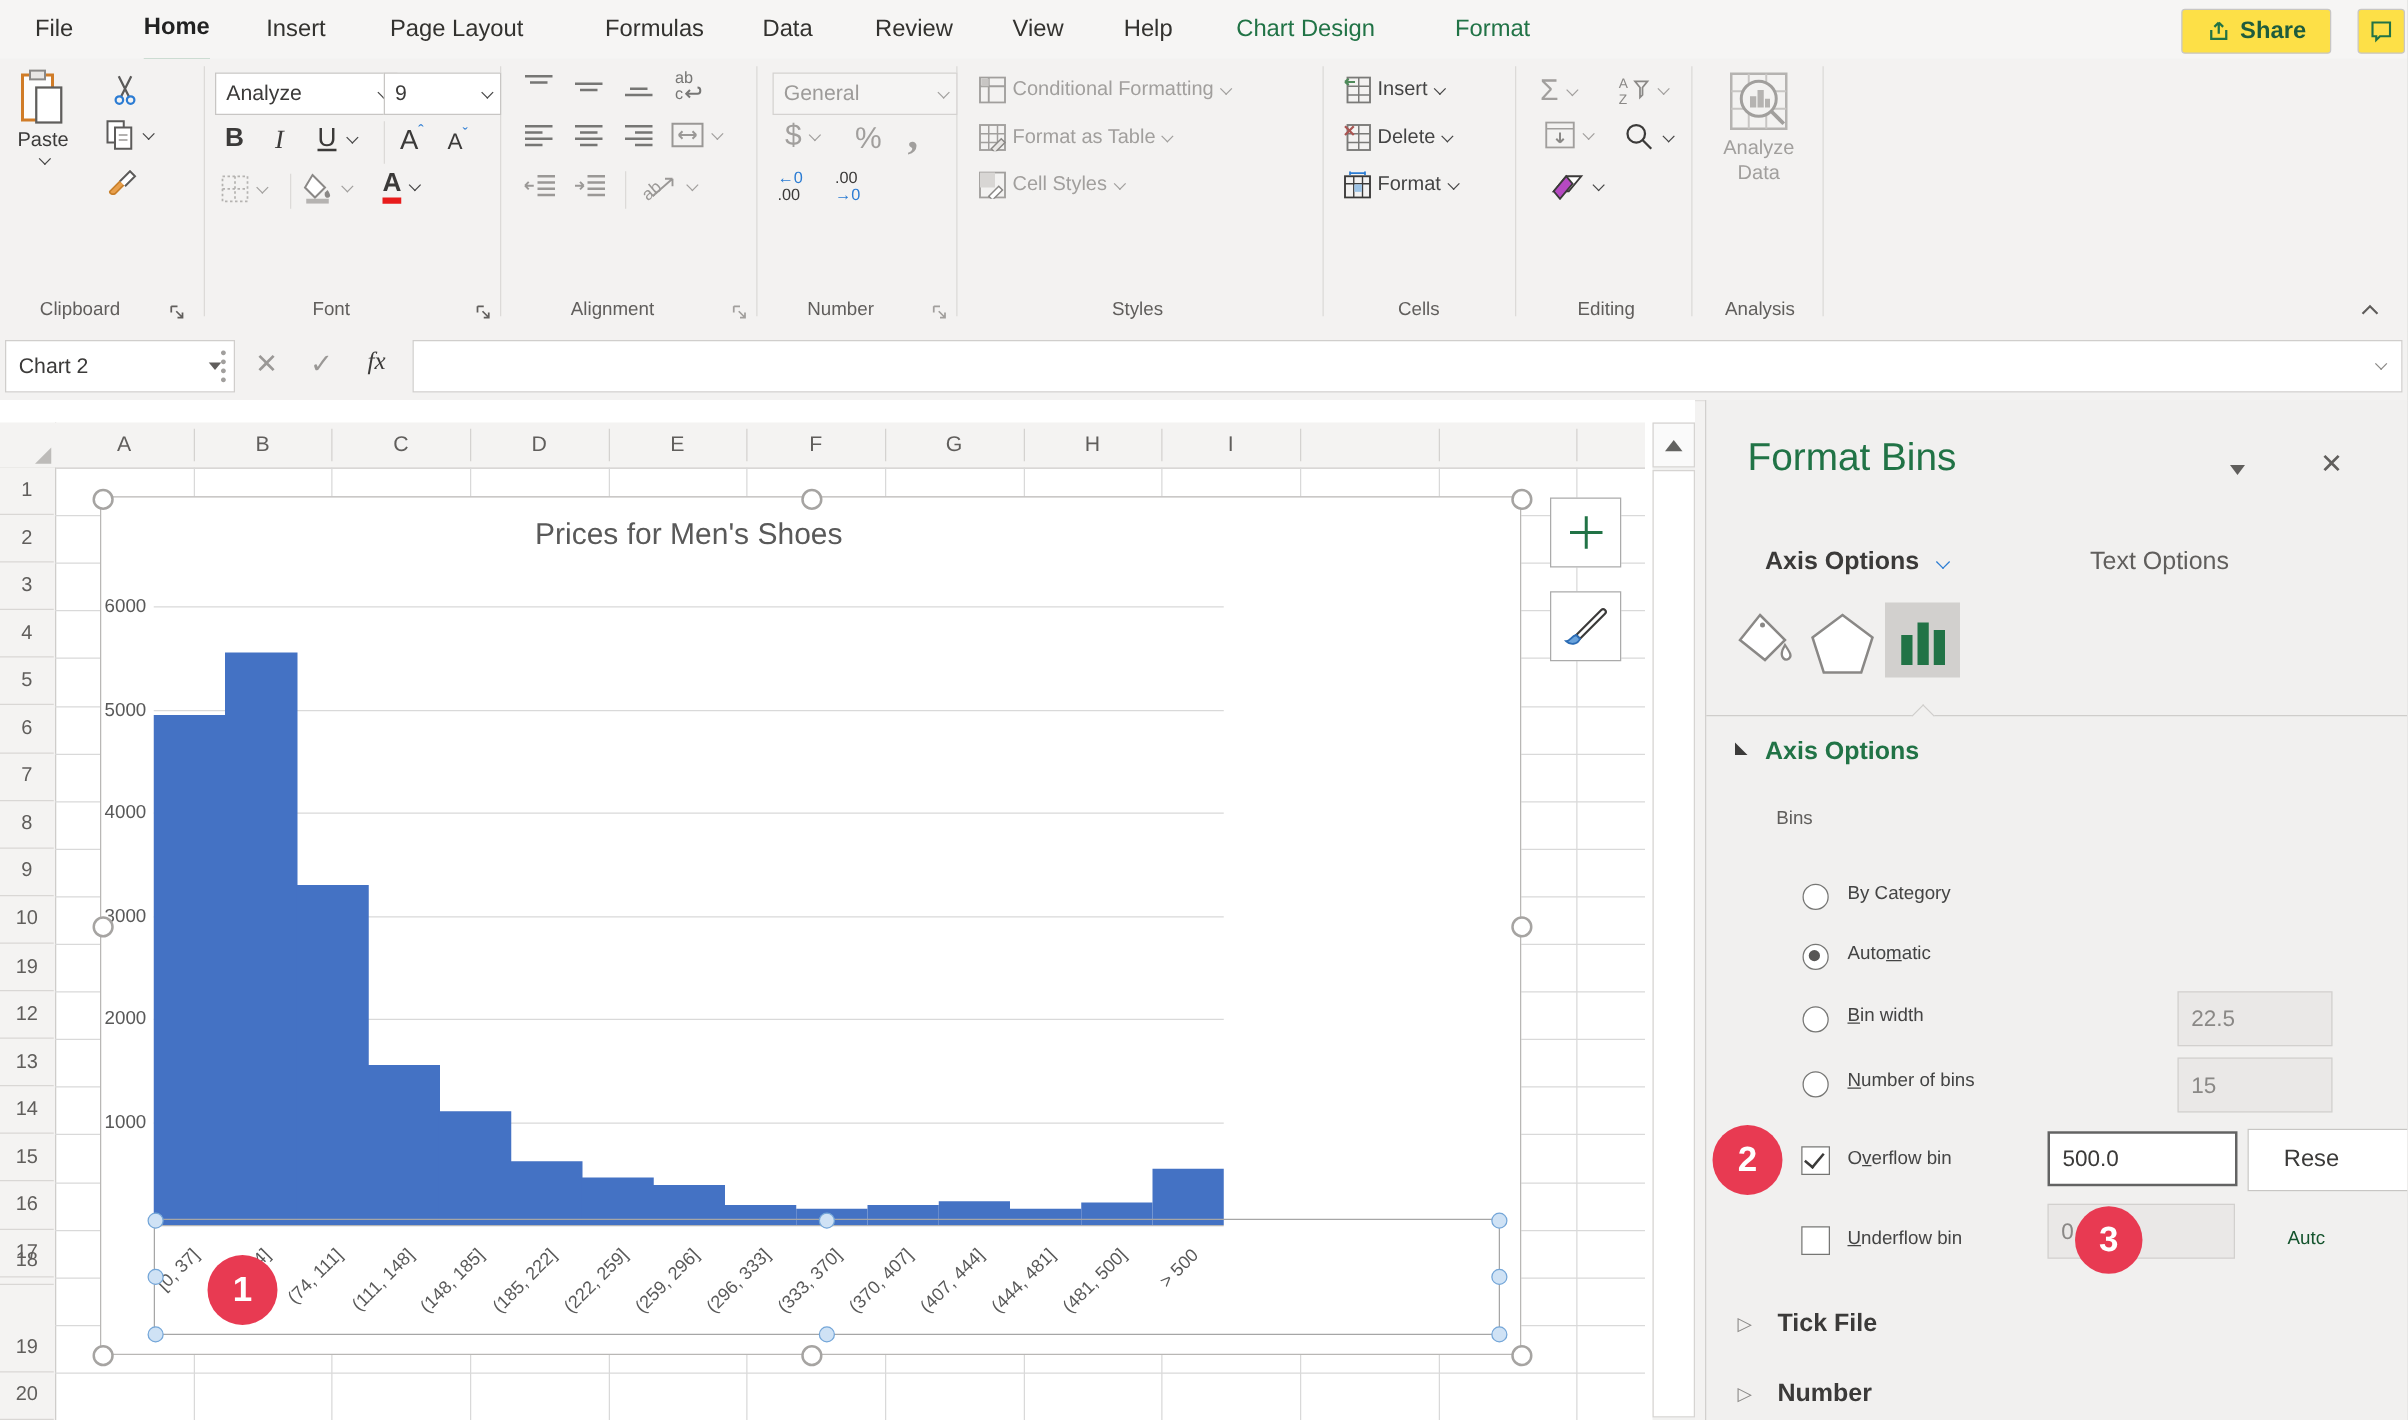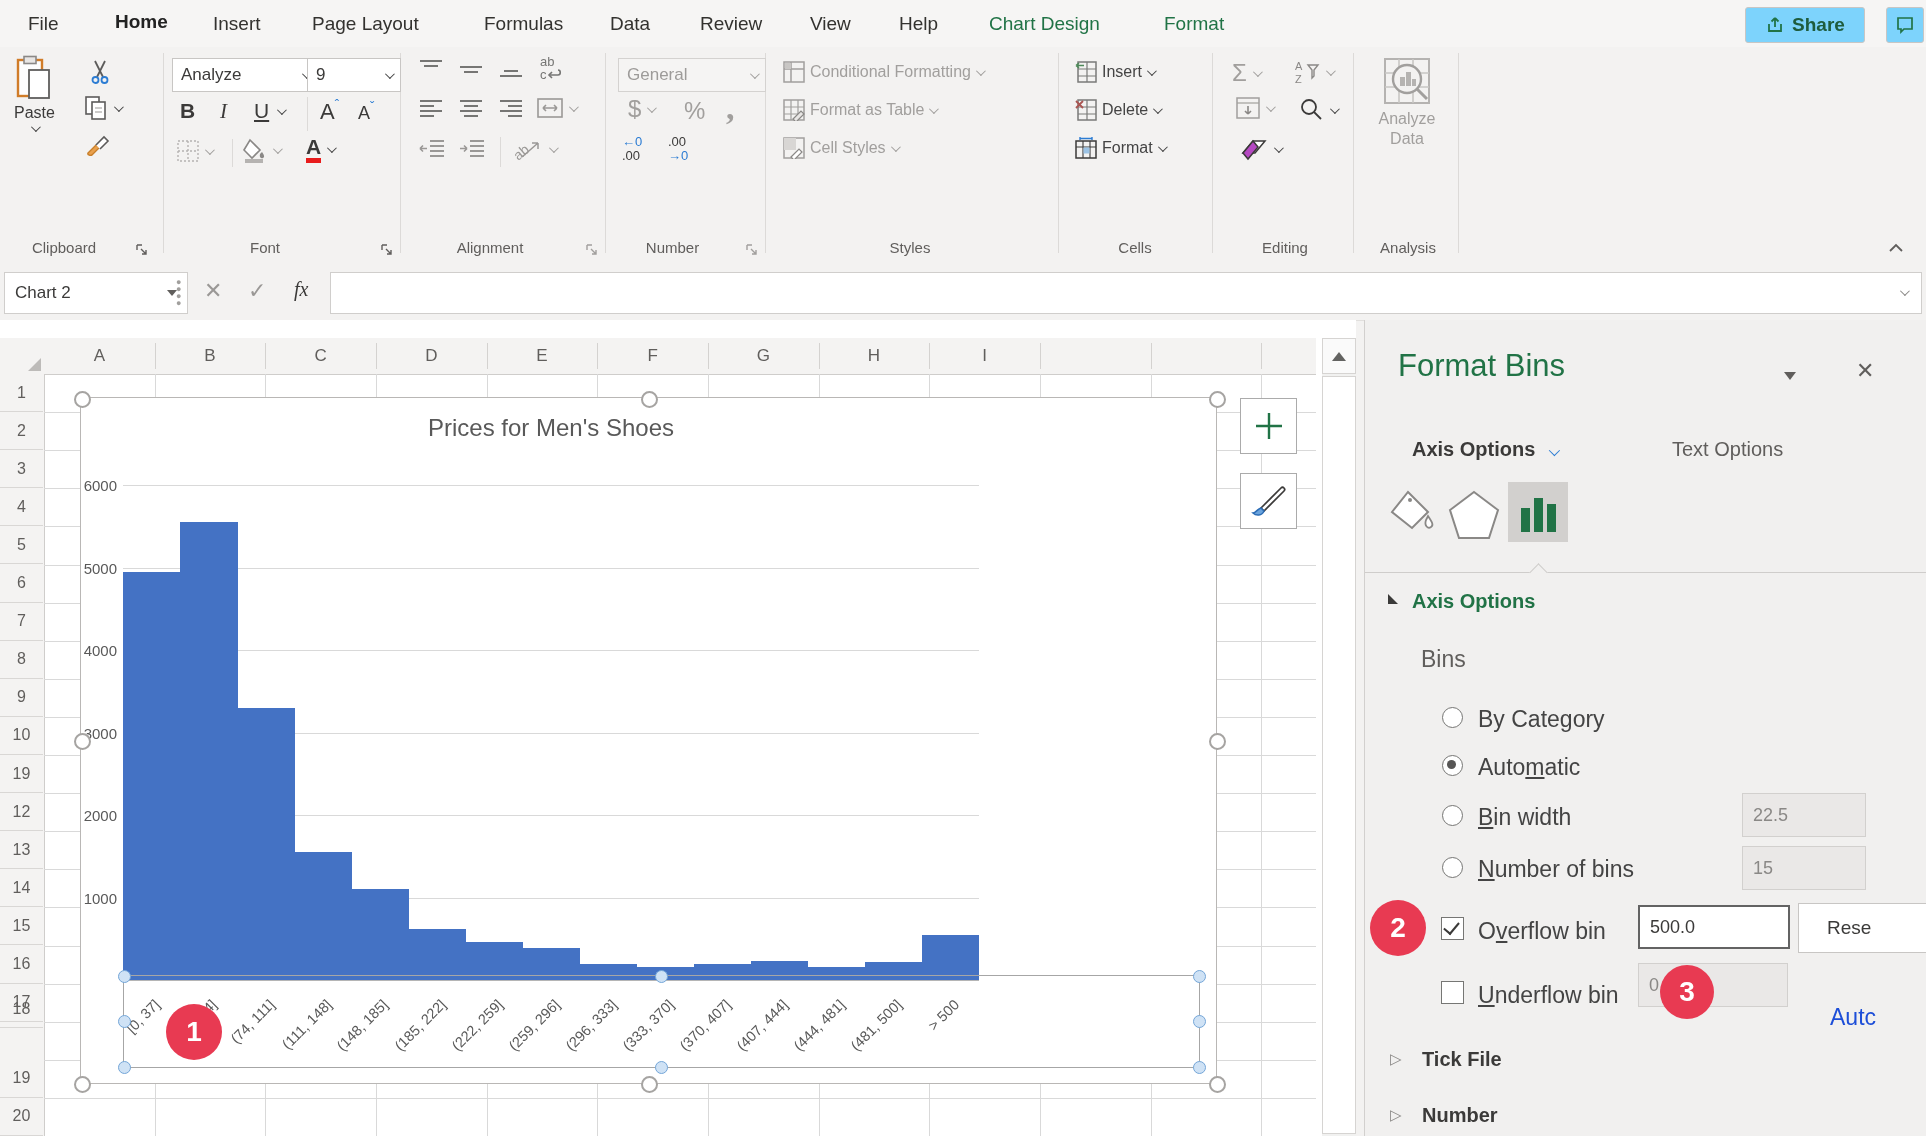--- a/index.html
+++ b/index.html
@@ -6,21 +6,21 @@
   .screen{position:relative;width:1926px;height:1136px;background:#f3f2f1;overflow:hidden;
     font-family:"Liberation Sans",sans-serif;color:#3b3a39;}
   .abs{position:absolute;}
   .flex{display:flex;align-items:center;}
 
   
   .tabbar{left:0;top:0;width:1926px;height:47px;background:#f6f5f4;}
   .tab{position:absolute;top:0;height:47px;line-height:47px;font-size:19px;color:#33322f;cursor:default;}
   .tab--active{border-bottom:4px solid #217346;line-height:43px;font-weight:600;color:#222;}
   .tab--ctx{color:#217346;}
-  .pillbtn{position:absolute;top:7px;height:34px;background:#7dd3fc;border:1px solid #c8c6c4;border-radius:3px;display:flex;align-items:center;justify-content:center;}
+  .pillbtn{position:absolute;top:7px;height:34px;background:#fde047;border:1px solid #c8c6c4;border-radius:3px;display:flex;align-items:center;justify-content:center;}
 
   
   .ribbon{left:0;top:47px;width:1926px;height:218px;background:#f3f2f1;}
   .gsep{position:absolute;top:6px;width:1px;height:200px;background:#dcdad8;}
   .glabel{position:absolute;top:192px;height:22px;font-size:15px;color:#605e5c;text-align:center;}
   .launch{position:absolute;top:196px;width:14px;height:14px;}
   .combo{position:absolute;background:#fff;border:1px solid #c8c6c4;font-size:17px;color:#3b3a39;display:flex;align-items:center;padding:0 8px;justify-content:space-between;}
   .combo--dis{background:#f5f4f3;color:#9d9b99;border-color:#d4d2d0;}
   .chev{display:inline-block;width:7px;height:7px;border-right:1.6px solid currentColor;border-bottom:1.6px solid currentColor;transform:rotate(45deg) translateY(-2px);}
   .chevsm{width:6px;height:6px;}
@@ -67,21 +67,21 @@
   .tri-up{width:0;height:0;border-left:7px solid transparent;border-right:7px solid transparent;border-bottom:9px solid #636361;}
 
   
   .panel{left:1364px;top:320px;width:562px;height:816px;background:#f1f0ef;border-left:1px solid #d2d0ce;z-index:20;}
   .ptitle{position:absolute;left:1398px;top:348px;font-size:31px;color:#217346;z-index:21;}
   .ptab{position:absolute;font-size:20px;z-index:21;}
   .pico{position:absolute;z-index:21;}
   .pdivider{left:1365px;top:572px;width:561px;height:1px;background:#cfcdcb;z-index:21;}
   .notch{left:1532px;top:566px;width:12px;height:12px;background:#f1f0ef;border-left:1px solid #cfcdcb;border-top:1px solid #cfcdcb;transform:rotate(45deg);z-index:22;}
   .sechead{position:absolute;font-size:20px;font-weight:bold;z-index:21;}
-  .plabel{position:absolute;font-size:23px;color:#444;z-index:21;white-space:nowrap;}
+  .plabel{position:absolute;font-size:15px;color:#444;z-index:21;white-space:nowrap;}
   .radio{position:absolute;width:19px;height:19px;border-radius:50%;border:1.5px solid #767674;background:#fff;z-index:21;}
   .radio .dot{position:absolute;left:4px;top:4px;width:9px;height:9px;border-radius:50%;background:#575655;}
   .checkbox{position:absolute;width:21px;height:21px;border:1.5px solid #767674;background:#fff;z-index:21;}
   .checkbox .mark{position:absolute;left:5px;top:1px;width:7px;height:13px;border-right:2.2px solid #3b3a39;border-bottom:2.2px solid #3b3a39;transform:rotate(40deg);}
   .pinput{position:absolute;font-size:18px;display:flex;align-items:center;padding-left:10px;z-index:21;}
   .pinput--dis{background:#eae8e7;border:1px solid #d2d0ce;color:#8a8886;}
   .pinput--en{background:#fff;border:2px solid #636363;color:#3b3a39;}
   .pbtn{position:absolute;background:#fff;border:1px solid #c8c6c4;font-size:19px;color:#3b3a39;display:flex;align-items:center;padding-left:28px;z-index:21;}
   .expmark{position:absolute;width:0;height:0;border-bottom:10px solid #3b3a39;border-right:10px solid transparent;z-index:21;}
   .colmark{position:absolute;font-size:15px;color:#8a8886;z-index:21;}
@@ -725,21 +725,21 @@
     <span>O</span><u>v</u><span>erflow bin</span>
   </div>
   <div class="pinput pinput--en" style="left:1638px;top:905px;width:138px;height:40px">500.0</div>
   <div class="pbtn" style="left:1798px;top:903px;width:142px;height:48px">Rese</div>
 
   <div class="checkbox" style="left:1441px;top:981px"></div>
   <div class="plabel" style="left:1478px;top:982px">
     <span></span><u>U</u><span>nderflow bin</span>
   </div>
   <div class="pinput pinput--dis" style="left:1638px;top:963px;width:138px;height:42px">0.0</div>
-  <div class="plabel" style="left:1830px;top:1004px;color:#1d4ed8">Autc</div>
+  <div class="plabel" style="left:1830px;top:982px;color:#14532d">Autc</div>
 
   <div class="colmark" style="left:1390px;top:1050px">▷</div>
   <div class="sechead" style="left:1422px;top:1048px;color:#3b3a39">Tick File</div>
   <div class="colmark" style="left:1390px;top:1106px">▷</div>
   <div class="sechead" style="left:1422px;top:1104px;color:#3b3a39">Number</div>
 
   <div class="badge" style="left:166px;top:1004px">1</div>
   <div class="badge" style="left:1370px;top:900px">2</div>
   <div class="badge" style="left:1660px;top:965px;width:54px;height:54px">3</div>
 

